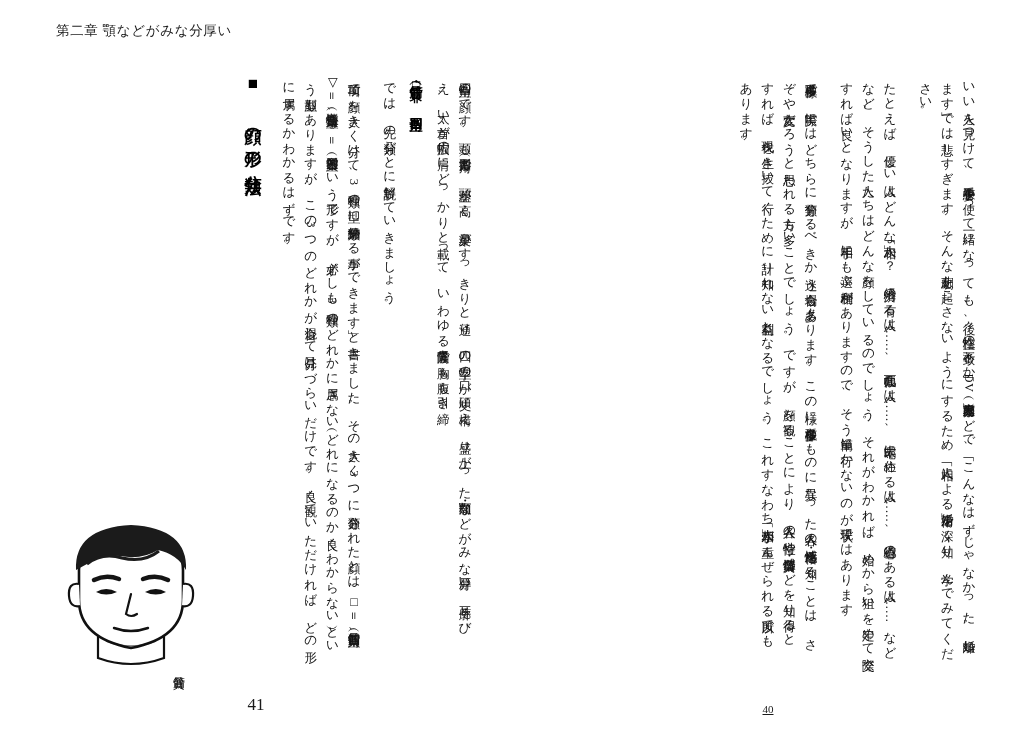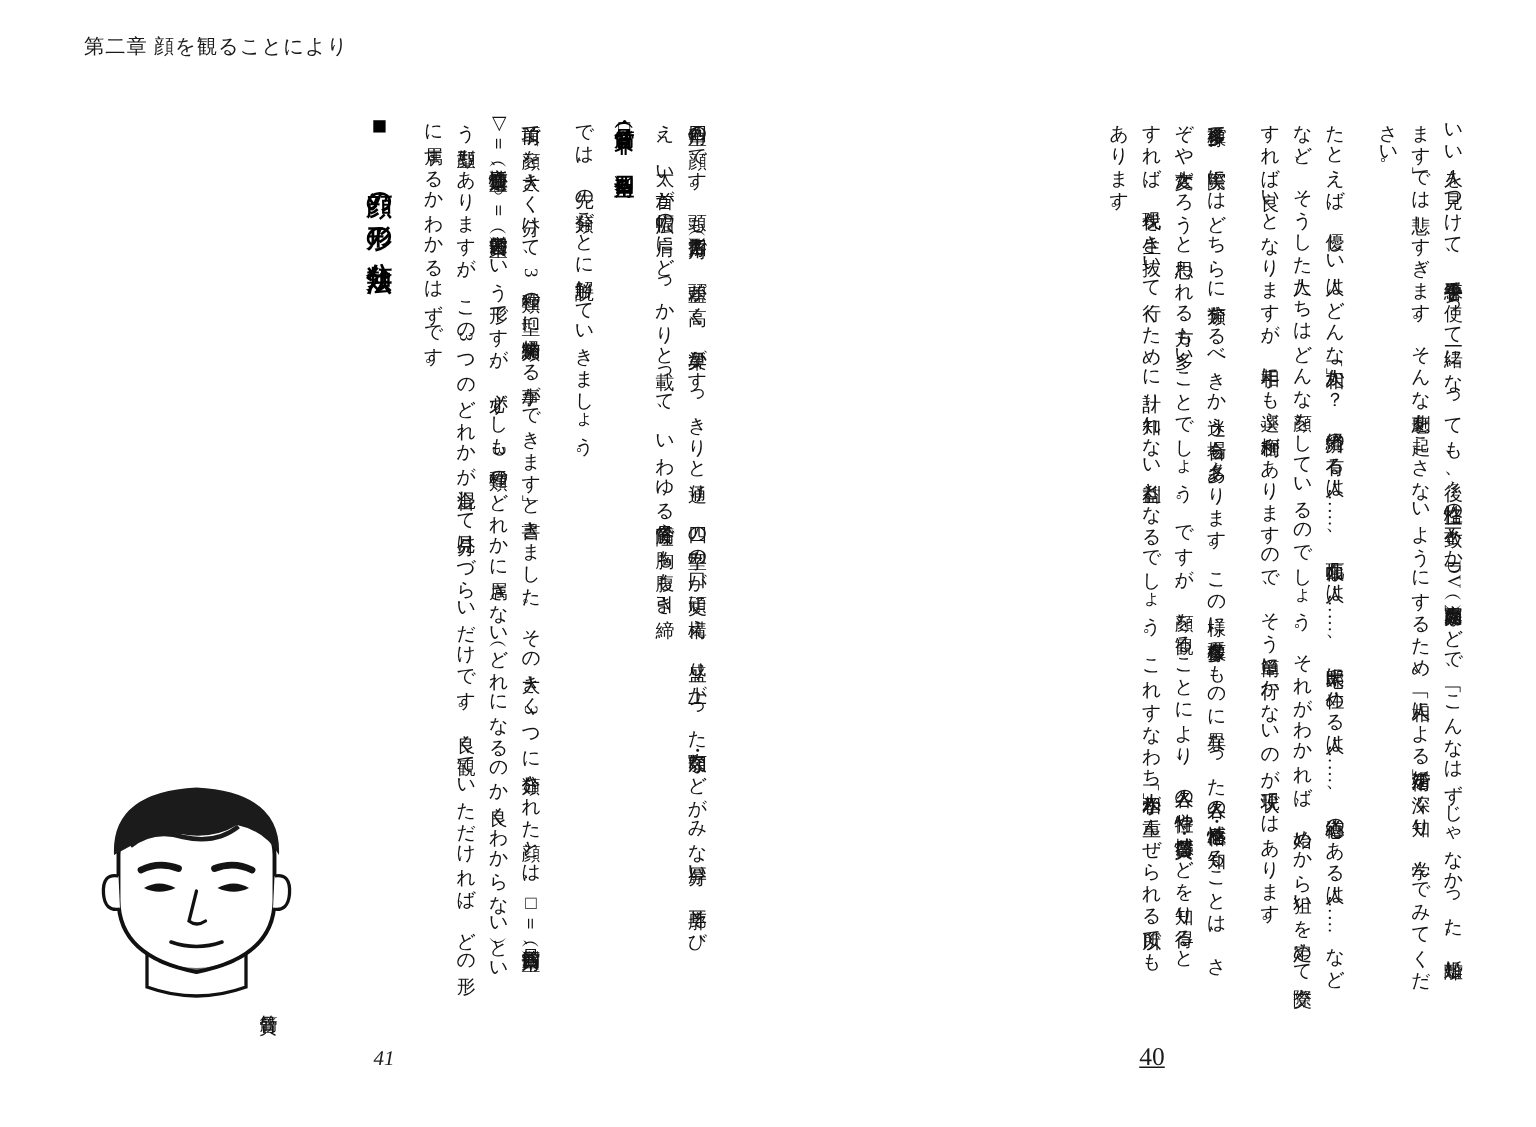--- a/index.html
+++ b/index.html
@@ -59,21 +59,21 @@
     right: 38px;
     height: 580px;
     display: flex;
     flex-direction: row;
   }
   .page-num-right {
     position: absolute;
     bottom: 36px;
     left: 50%;
     transform: translateX(-50%);
-    font-size: 17px;
+    font-size: 11px;
     color: #1a1a1a;
     text-decoration: underline;
   }
 
   
   .page-left {
     position: absolute;
     left: 0;
     top: 0;
     width: 512px;
@@ -85,23 +85,22 @@
     right: 30px;
     height: 580px;
     display: flex;
     flex-direction: row;
   }
   .page-num-left {
     position: absolute;
     bottom: 36px;
     left: 50%;
     transform: translateX(-50%);
-    font-size: 14px;
-    color: #1a1a1a;
-    font-style: italic;
+    font-size: 17px;
+    color: #1a1a1a;
   }
 
   
   .section-heading {
     writing-mode: vertical-rl;
     -webkit-writing-mode: vertical-rl;
     font-family: "Liberation Sans", "DejaVu Sans", sans-serif;
     font-weight: bold;
     font-size: 17px;
     letter-spacing: 0.12em;
@@ -157,21 +156,21 @@
       <div class="vtext col">多種多様で、実際にはどちらに分類するべきか迷う場合も多々あります。この様に多種多様なものに異なった各人の感情・性格を知ることは、さぞや大変だろうと思われる方も多いことでしょう。ですが、顔を観ることにより、各人の特性や感情・資質などを知り得るとすれば、現代を生き抜いて行くために計り知れない利益となるでしょう。これすなわち「人相学」が重んぜられる所以でもあります。</div>
       <div class="vtext col">たとえば、優しい人はどんな「人相」か？　経済力の有る人は……、几帳面な人は……、大邸宅に住める人は……、道徳心のある人は……などなど、そうした人たちはどんな顔をしているのでしょう。それがわかれば、始めから狙いを定めて交際すれば良いとなりますが、相手にも選ぶ権利がありますので、そう簡単に行かないのが現状ではあります。</div>
       <div class="vtext col">いい人を見つけて、手練手管を使って一緒になっても、後々、性格の不一致とか「DV（家庭内暴力）」などで、「こんなはずじゃなかった。離婚します」では悲しすぎます。そんな悲劇を起こさないようにするため、「人相による婚活術」を深く知り、学んでみてください。</div>
     </div>
     <div class="page-num-right">40</div>
   </div>
 
   <div class="page-left">
 
     <div class="running-head">
-      <span class="chapter-num">第二章</span><span>顔を観ることにより</span>
+      <span class="chapter-num">第二章</span><span>顎などがみな分厚い</span>
     </div>
 
     <div class="left-col-block">
       <div class="section-heading">■　顔の形の分類法</div>
       <div class="vtext col">前項で「顔を大きく分けて、3種類の型に帰納分類する事ができます」と書きました。その大きく3つに分類された顔とは、□＝筋骨質（四角型）、▽＝心性質（逆三角型）、○＝栄養質（円型）という形ですが、必ずしも3種類のどれかに属さない（どれになるのか良くわからない）という顔型もありますが、この3つのどれかが混合して見分けづらいだけです。良く観ていただければ、どの形に属するかわかるはずです。</div>
       <div class="vtext col">では、先の分類ごとに解説していきましょう。</div>
       <div class="sub-heading">・筋骨質（□＝四角型）</div>
       <div class="vtext col">四角型の顔です。頭も方形（四角）で、頭蓋が高く、鼻梁がすっきりと通り、四の字型の口が頑丈に構え、盛り上がった頬肉・顎などがみな分厚い。耳廓そびえ、太い首が幅広の肩にどっかりと載って、いわゆる筋骨隆々で胸も腹も引き締</div>
     </div>
 

